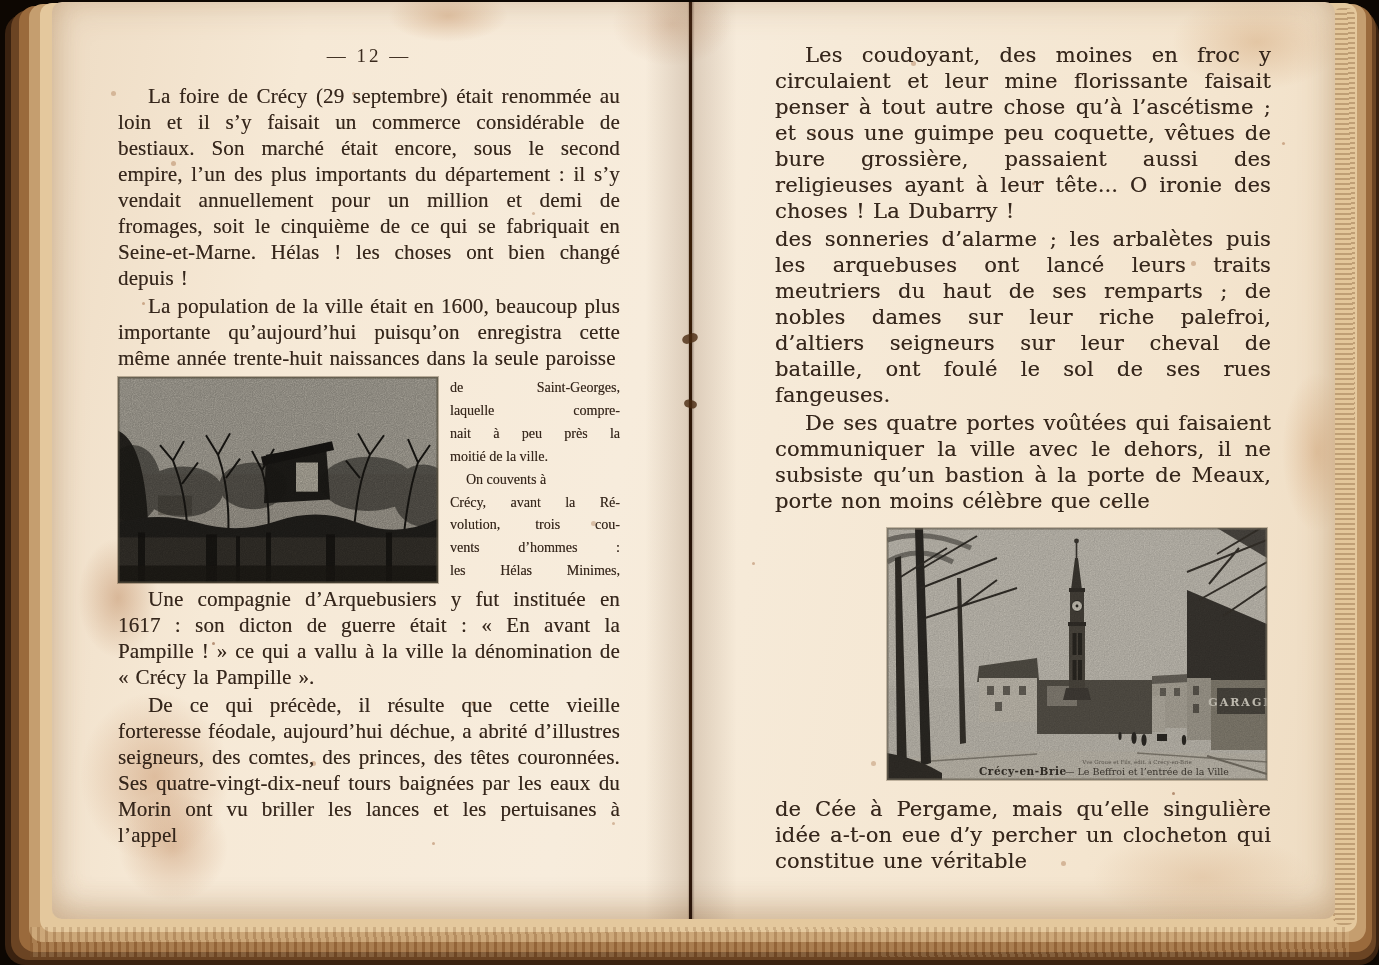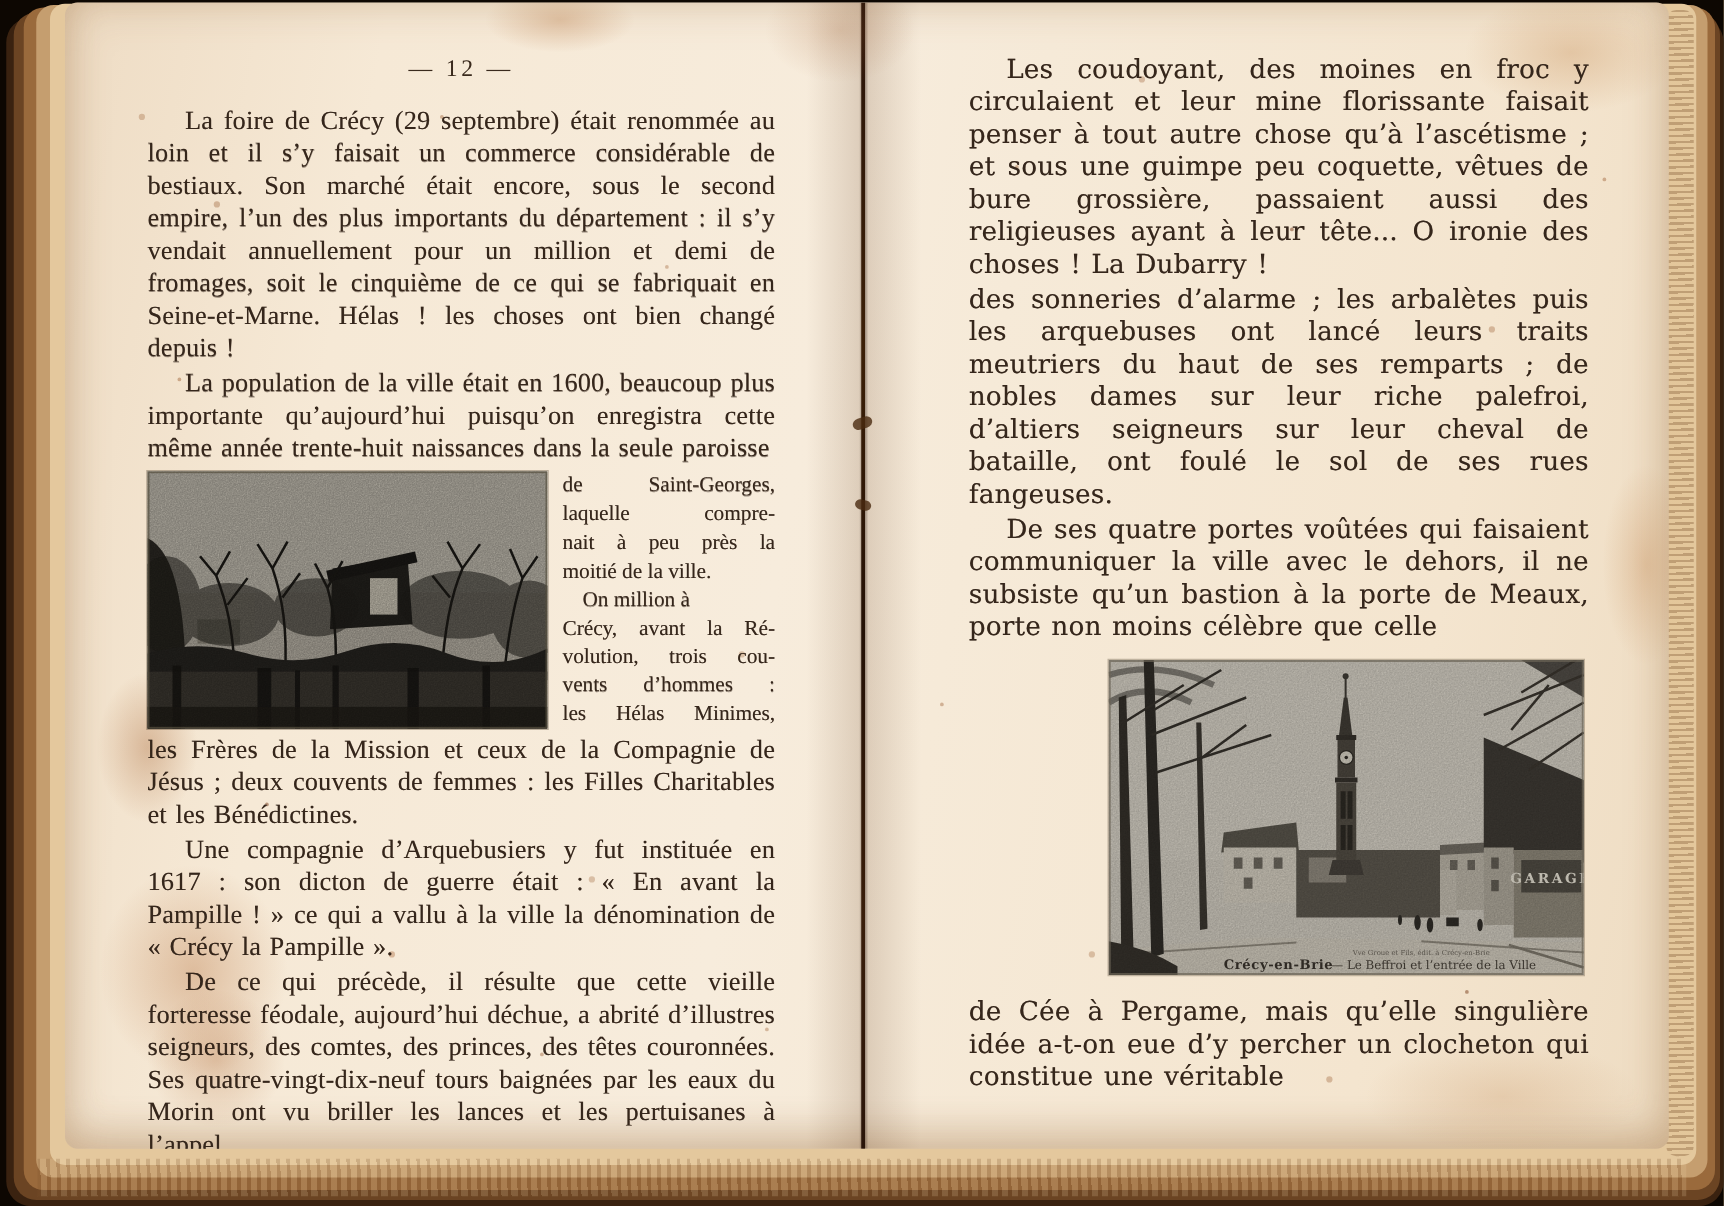--- a/index.html
+++ b/index.html
@@ -62,21 +62,21 @@
 
   
   .page-content{position:absolute;color:#35261b;}
   .page-content.left{left:66px;top:43px;width:502px;font-family:Liberation Serif, serif;}
   .page-content.right{left:723px;top:40px;width:496px;}
   .pageno{text-align:center;font-size:19px;letter-spacing:3px;margin:0 0 16px;color:#3a2a1d;}
   .para{margin:0 0 2px;text-align:justify;font-size:21px;line-height:26px;
         word-spacing:1.5px;letter-spacing:.15px;text-shadow:.2px .3px .3px rgba(53,38,27,.5);}
   .indent{text-indent:30px;}
   .photo-row{display:flex;gap:12px;margin:6px 0 3px;}
-  .beside{flex:1;font-size:17px;line-height:22.9px;}
+  .beside{flex:1;font-size:14px;line-height:22.9px;}
   .bl{text-align:justify;text-align-last:justify;text-shadow:.2px .3px .3px rgba(53,38,27,.5);}
   .bl.noj{text-align-last:auto;}
   .bl.ind{text-indent:16px;}
   .photo1{display:block;box-shadow:0 0 0 1px rgba(70,55,35,.35);}
   .photo2wrap{margin:14px 0 16px 112px;width:380px;}
   .photo2{display:block;box-shadow:0 0 0 1px rgba(70,55,35,.3);}
 </style>
 </head>
 <body>
 
@@ -153,29 +153,28 @@
         </g>
         <rect x="0" y="194" width="320" height="18" fill="#1f1c17" opacity="0.8"></rect>
         <rect x="0" y="0" width="320" height="212" filter="url(#n1)" opacity="0.3"></rect>
         <rect x="0.8" y="0.8" width="318.4" height="210.4" fill="none" stroke="#57503f" stroke-width="1.6" opacity="0.7"></rect>
       </svg>
       <div class="beside">
         <div class="bl">de Saint-Georges,</div>
         <div class="bl">laquelle compre-</div>
         <div class="bl">nait à peu près la</div>
         <div class="bl noj">moitié de la ville.</div>
-        <div class="bl noj ind">On million à</div>
+        <div class="bl noj ind">On couvents à</div>
         <div class="bl">Crécy, avant la Ré-</div>
         <div class="bl">volution, trois cou-</div>
         <div class="bl">vents d’hommes&nbsp;:</div>
         <div class="bl">les Hélas Minimes,</div>
       </div>
     </div>
 
-    <p class="para">les Frères de la Mission et ceux de la Compagnie de Jésus&nbsp;; deux couvents de femmes&nbsp;: les Filles Charitables et les Bénédictines.</p>
     <p class="para indent">Une compagnie d’Arquebusiers y fut instituée en 1617&nbsp;: son dicton de guerre était&nbsp;: «&nbsp;En avant la Pampille&nbsp;!&nbsp;» ce qui a vallu à la ville la dénomination de «&nbsp;Crécy la Pampille&nbsp;».</p>
     <p class="para indent">De ce qui précède, il résulte que cette vieille forteresse féodale, aujourd’hui déchue, a abrité d’illustres seigneurs, des comtes, des princes, des têtes couronnées. Ses quatre-vingt-dix-neuf tours baignées par les eaux du Morin ont vu briller les lances et les pertuisanes à l’appel</p>
   </div>
 
   <div class="page-content right">
     <p class="para indent">Les coudoyant, des moines en froc y circulaient et leur mine florissante faisait penser à tout autre chose qu’à l’ascétisme&nbsp;; et sous une guimpe peu coquette, vêtues de bure grossière, passaient aussi des religieuses ayant à leur tête... O ironie des choses&nbsp;! La Dubarry&nbsp;!</p>
     <p class="para">des sonneries d’alarme&nbsp;; les arbalètes puis les arquebuses ont lancé leurs traits meutriers du haut de ses remparts&nbsp;; de nobles dames sur leur riche palefroi, d’altiers seigneurs sur leur cheval de bataille, ont foulé le sol de ses rues fangeuses.</p>
     <p class="para indent">De ses quatre portes voûtées qui faisaient communiquer la ville avec le dehors, il ne subsiste qu’un bastion à la porte de Meaux, porte non moins célèbre que celle</p>
 
     <div class="photo2wrap">

